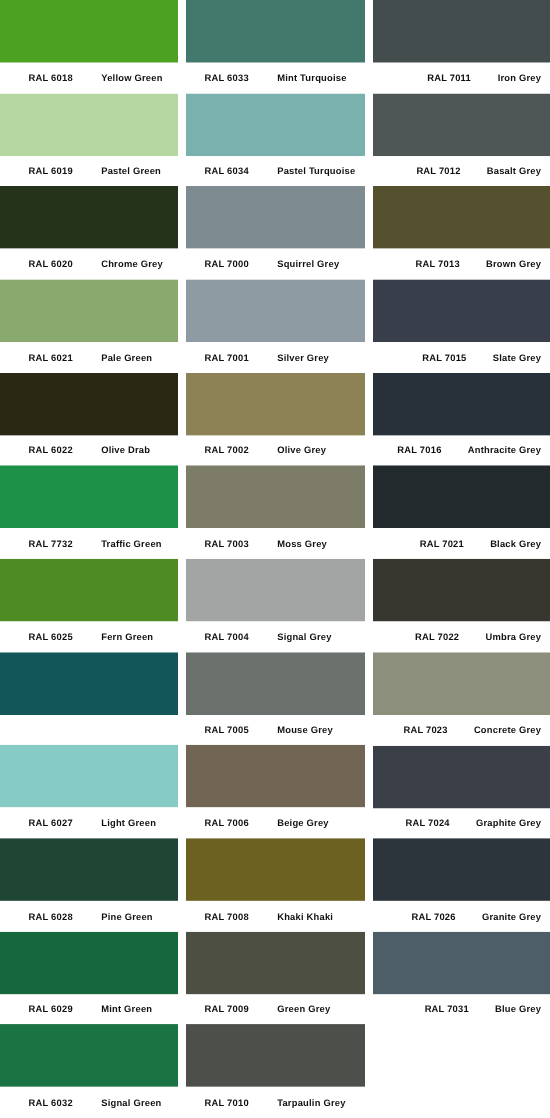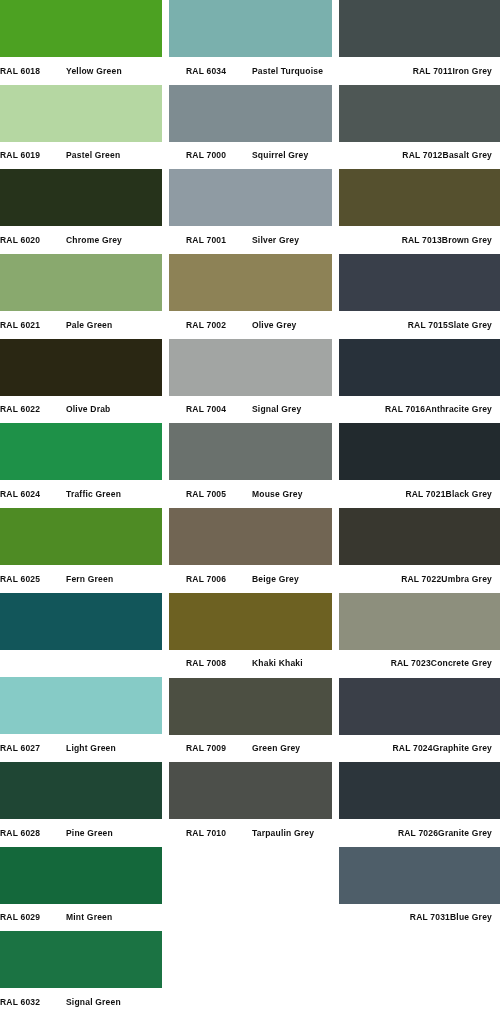--- a/index.html
+++ b/index.html
@@ -54,28 +54,28 @@
     white-space: nowrap;
     line-height: 1;
   }
   .code {
     display: inline-block;
   }
   .name {
     display: inline-block;
   }
   
-  .c1 .label { padding-left: 0; }
+  .c1 .label { padding-left: 26px; }
   .c1 .code { width: 66px; }
   
   .c2 .label { padding-left: 17px; }
   .c2 .code { width: 66px; }
   
   .c3 .label { justify-content: flex-end; padding-right: 8px; }
-  .c3 .code { width: 64px; text-align: right; }
+  .c3 .code { width: 64px; text-align: left; }
   .c3 .name { text-align: left; }
 </style>
 </head>
 <body>
 
 <div id="chart" style="display: flex; flex-direction: row;">
   <div class="col c1" style="width: 162px;">
       <div class="cell">
         <div class="swatch" style="background: rgb(76, 161, 34);"></div>
         <div class="label">
@@ -107,21 +107,21 @@
       <div class="cell">
         <div class="swatch" style="background: rgb(42, 39, 19);"></div>
         <div class="label">
           <span class="code">RAL 6022</span>
           <span class="name">Olive Drab</span>
         </div>
       </div>
       <div class="cell">
         <div class="swatch" style="background: rgb(30, 145, 72);"></div>
         <div class="label">
-          <span class="code">RAL 6024</span>
+          <span class="code">RAL 7732</span>
           <span class="name">Traffic Green</span>
         </div>
       </div>
       <div class="cell">
         <div class="swatch" style="background: rgb(78, 139, 36);"></div>
         <div class="label">
           <span class="code">RAL 6025</span>
           <span class="name">Fern Green</span>
         </div>
       </div>
@@ -153,20 +153,27 @@
         <div class="swatch" style="background: rgb(27, 115, 67);"></div>
         <div class="label">
           <span class="code">RAL 6032</span>
           <span class="name">Signal Green</span>
         </div>
       </div>
     </div>
   <div class="gap" style="width: 7px; height: 100%;"></div>
   <div class="col c2" style="width: 163px;">
       <div class="cell">
+        <div class="swatch" style="background: rgb(67, 121, 108);"></div>
+        <div class="label">
+          <span class="code">RAL 6033</span>
+          <span class="name">Mint Turquoise</span>
+        </div>
+      </div>
+      <div class="cell">
         <div class="swatch" style="background: rgb(122, 176, 173);"></div>
         <div class="label">
           <span class="code">RAL 6034</span>
           <span class="name">Pastel Turquoise</span>
         </div>
       </div>
       <div class="cell">
         <div class="swatch" style="background: rgb(126, 140, 145);"></div>
         <div class="label">
           <span class="code">RAL 7000</span>
@@ -178,20 +185,27 @@
         <div class="label">
           <span class="code">RAL 7001</span>
           <span class="name">Silver Grey</span>
         </div>
       </div>
       <div class="cell">
         <div class="swatch" style="background: rgb(141, 130, 86);"></div>
         <div class="label">
           <span class="code">RAL 7002</span>
           <span class="name">Olive Grey</span>
+        </div>
+      </div>
+      <div class="cell">
+        <div class="swatch" style="background: rgb(125, 124, 104);"></div>
+        <div class="label">
+          <span class="code">RAL 7003</span>
+          <span class="name">Moss Grey</span>
         </div>
       </div>
       <div class="cell">
         <div class="swatch" style="background: rgb(162, 165, 163);"></div>
         <div class="label">
           <span class="code">RAL 7004</span>
           <span class="name">Signal Grey</span>
         </div>
       </div>
       <div class="cell">

